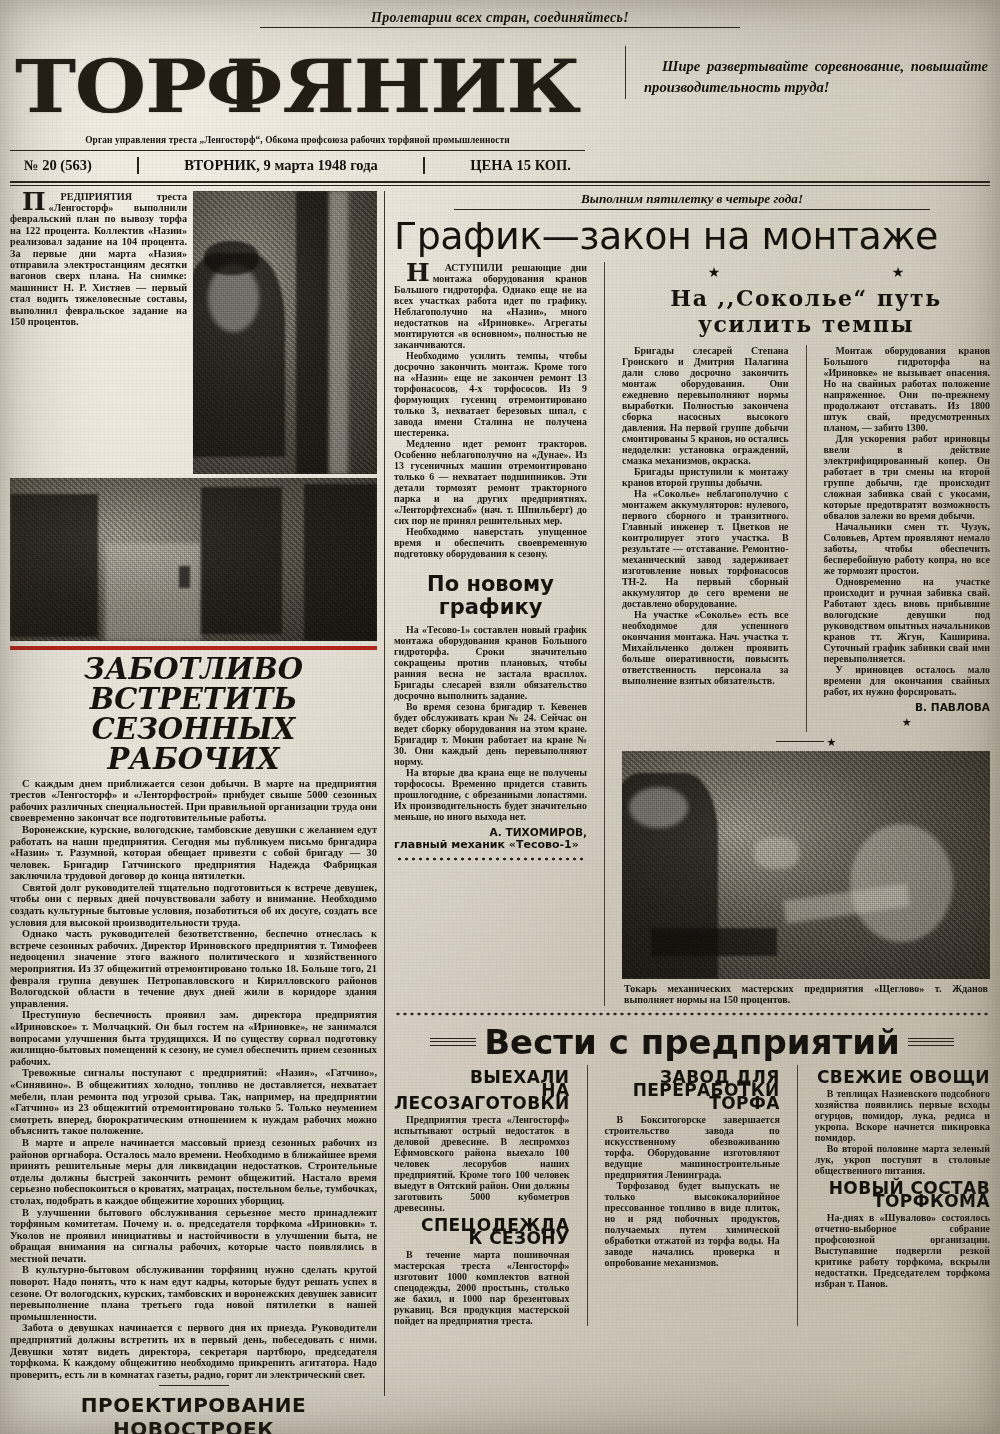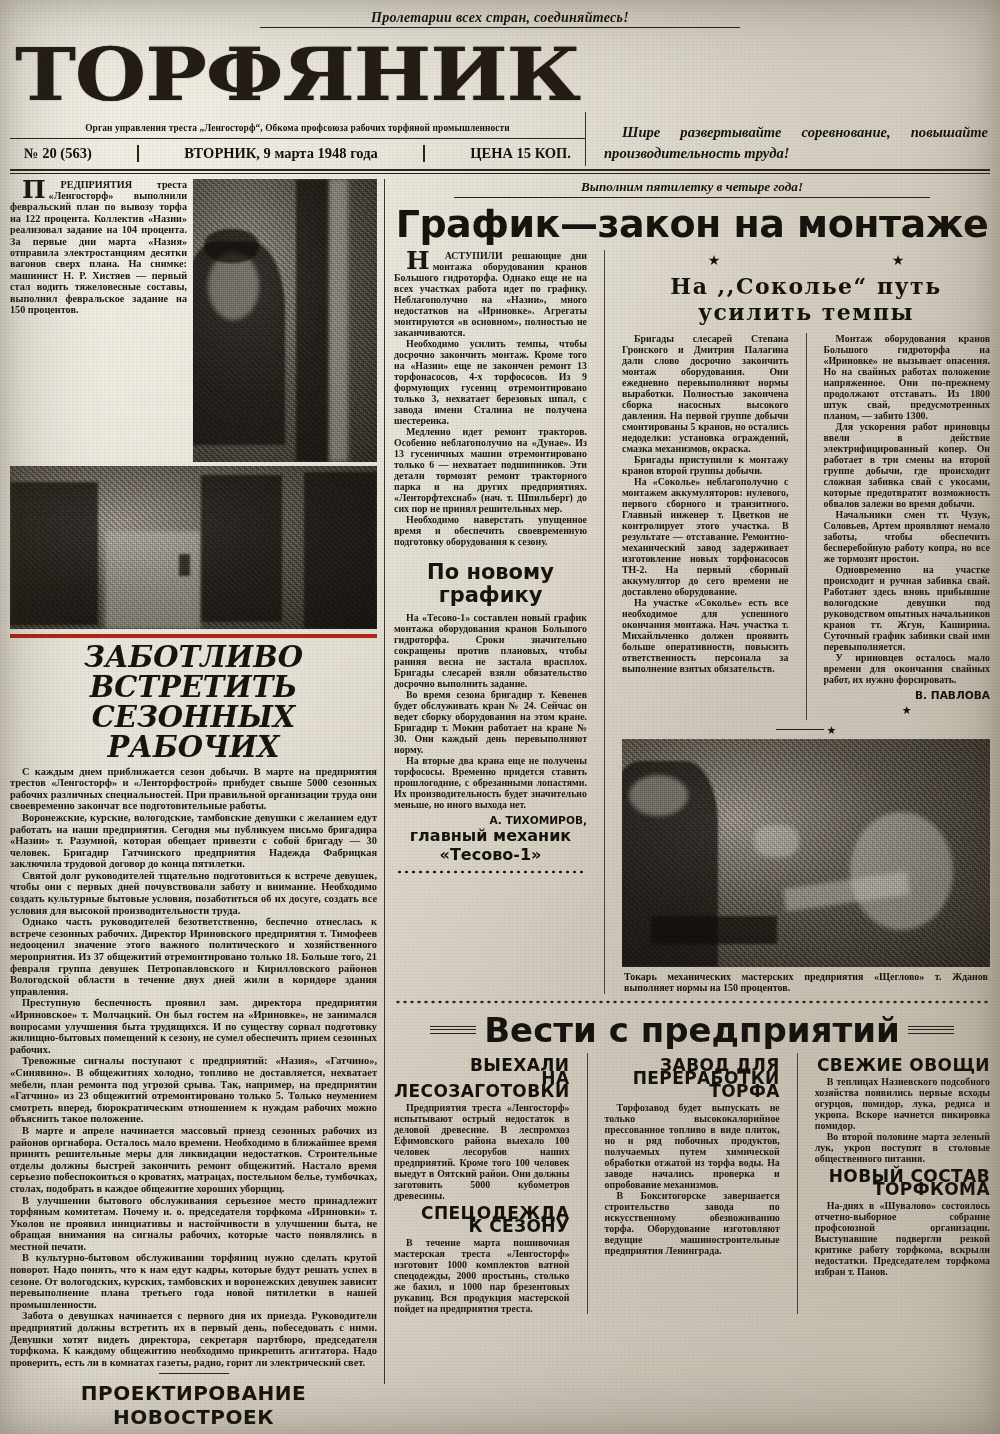--- a/index.html
+++ b/index.html
@@ -33,21 +33,21 @@
   #page{position:absolute;inset:0;padding:0 10px;box-sizing:border-box;}
 
   
   .slogan-top{
     text-align:center;font-style:italic;font-weight:bold;
     font-size:14px;letter-spacing:.3px;
     padding:10px 0 1px 0;
     margin:0 250px 0 250px;
     border-bottom:1.3px solid #2a241b;
   }
-  .masthead{display:flex;align-items:flex-end;margin-top:6px;}
+  .masthead{display:flex;align-items:flex-start;margin-top:18px;gap:40px;}
   .mh-left{width:575px;position:relative;}
   .logo{
     font-family:"DejaVu Serif", serif;
     font-weight:bold;
     font-size:72px;
     line-height:.98;
     text-align:center;
     letter-spacing:-1px;
     color:#231d16;
     text-shadow:0 0 1px rgba(35,29,22,.7);
@@ -134,37 +134,37 @@
     font-weight:bold;font-size:21px;line-height:23px;
     text-align:center;margin:4px 0 5px 0;color:#17130e;
   }
   .banner{
     text-align:center;font-style:italic;font-weight:bold;font-size:13.2px;
     border-bottom:1.4px solid #2a241b;padding-bottom:2px;
     margin:0 60px 6px 60px;
   }
   h1.big{
     font-family:"DejaVu Sans",sans-serif;
-    font-weight:bold;font-size:38px;line-height:40px;letter-spacing:-.5px;
-    text-align:center;margin:2px 0 6px 0;color:#17130e;
+    font-weight:normal;font-size:38px;line-height:40px;letter-spacing:-.5px;
+    text-align:left;margin:2px 0 6px 0;color:#17130e;
   }
   h1.big2{
     font-family:"DejaVu Sans",sans-serif;
     font-weight:bold;font-size:34px;line-height:38px;
     text-align:center;margin:2px 0 8px 0;color:#17130e;
   }
   h2.dualhead{
     font-family:"DejaVu Serif",serif;
     font-weight:bold;font-size:22px;line-height:26px;letter-spacing:1.5px;
     text-align:center;margin:4px 0 8px 0;color:#17130e;
   }
   .stars{display:flex;justify-content:space-around;font-size:14px;margin:2px 0 2px 0;}
   .sig{text-align:right;font-weight:bold;font-size:10.6px;margin-top:4px;
        font-family:"DejaVu Sans",sans-serif;}
-  .sig2{text-align:center;font-weight:bold;font-size:16px;
+  .sig2{text-align:left;font-weight:bold;font-size:11px;
        font-family:"DejaVu Sans",sans-serif;}
   .center-star{text-align:center;font-size:11px;margin:3px 0;}
   .dashstar{text-align:center;font-size:11px;margin:4px 0 2px 0;}
   .dashstar .dash{display:inline-block;width:48px;border-top:1.4px solid #2a241b;
      vertical-align:4px;margin-right:3px;}
   .smallrule{width:70px;border-top:1.6px solid #2a241b;margin:5px auto;}
 
   .dotrule{
     height:8px;margin:4px 0 5px 0;
     background-image:radial-gradient(circle, #2a241b 1.3px, rgba(0,0,0,0) 1.6px);
@@ -367,22 +367,22 @@
               <div class="subhead">ВЫЕХАЛИ<br><span>НА ЛЕСОЗАГОТОВКИ</span></div>
               <p class="txt small">Предприятия треста «Ленгосторф» испытывают острый недостаток в деловой древесине. В леспромхоз Ефимовского района выехало 100 человек лесорубов наших предприятий. Кроме того 100 человек выедут в Оятский район. Они должны заготовить 5000 кубометров древесины.</p>
               <div class="subhead">СПЕЦОДЕЖДА<br><span>К СЕЗОНУ</span></div>
               <p class="txt small">В течение марта пошивочная мастерская треста «Ленгосторф» изготовит 1000 комплектов ватной спецодежды, 2000 простынь, столько же бахил, и 1000 пар брезентовых рукавиц. Вся продукция мастерской пойдет на предприятия треста.</p>
             </div>
         </div>
         <div class="divider"></div>
         <div class="pad-l pad-r">
           <div id="vesti-c2">
               <div class="subhead">ЗАВОД ДЛЯ<br><span>ПЕРЕРАБОТКИ ТОРФА</span></div>
+              <p class="txt small">В Бокситогорске завершается строительство завода по искусственному обезвоживанию торфа. Оборудование изготовляют ведущие машиностроительные предприятия Ленинграда.</p>
               <p class="txt small">Торфозавод будет выпускать не только высококалорийное прессованное топливо в виде плиток, но и ряд побочных продуктов, получаемых путем химической обработки отжатой из торфа воды. На заводе начались проверка и опробование механизмов.</p>
-              <p class="txt small">В Бокситогорске завершается строительство завода по искусственному обезвоживанию торфа. Оборудование изготовляют ведущие машиностроительные предприятия Ленинграда.</p>
             </div>
         </div>
         <div class="divider"></div>
         <div class="pad-l">
           <div id="vesti-c3">
               <div class="subhead">СВЕЖИЕ ОВОЩИ</div>
               <p class="txt small">В теплицах Назиевского подсобного хозяйства появились первые всходы огурцов, помидор, лука, редиса и укропа. Вскоре начнется пикировка помидор.</p>
               <p class="txt small">Во второй половине марта зеленый лук, укроп поступят в столовые общественного питания.</p>
               <div class="subhead">НОВЫЙ СОСТАВ<br><span>ТОРФКОМА</span></div>
               <p class="txt small">На-днях в «Шувалово» состоялось отчетно-выборное собрание профсоюзной организации. Выступавшие подвергли резкой критике работу торфкома, вскрыли недостатки. Председателем торфкома избран т. Панов.</p>

